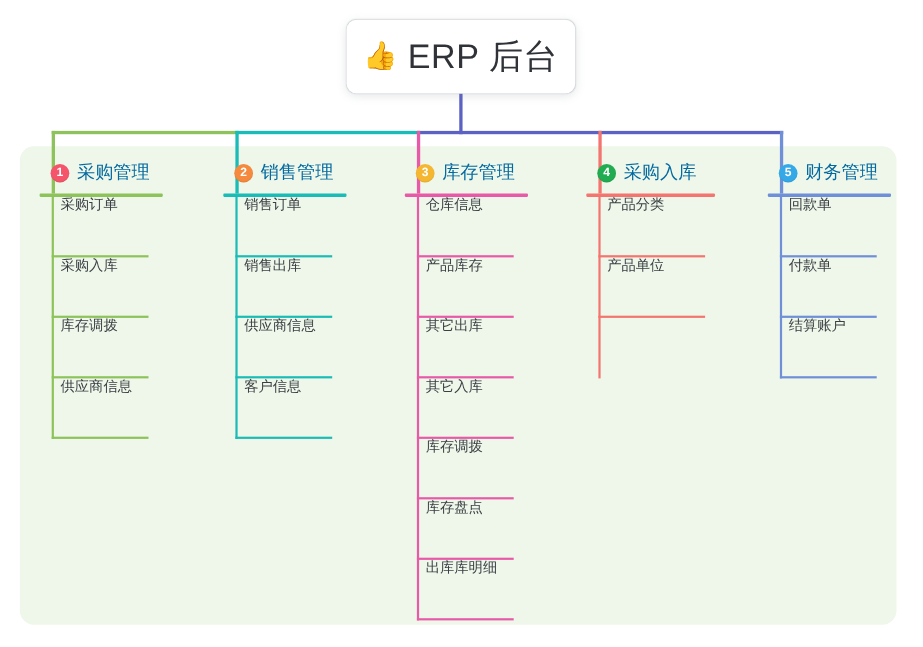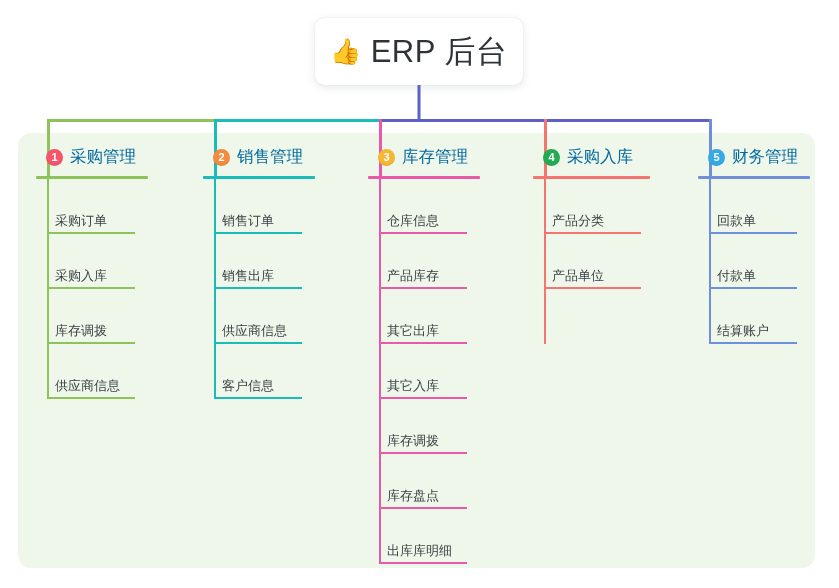--- a/index.html
+++ b/index.html
@@ -132,21 +132,20 @@
   .trunk {
     position: absolute;
     left: 0px;
     top: 0;
     width: 2px;
   }
   .item {
     position: relative;
     height: 55px;
     display: flex;
-    align-items: flex-end;
     box-sizing: border-box;
   }
   .item-label {
     font-size: 13px;
     color: #3a3f44;
     padding-left: 19px;
     padding-bottom: 6px;
     white-space: nowrap;
     line-height: 1.1;
   }

